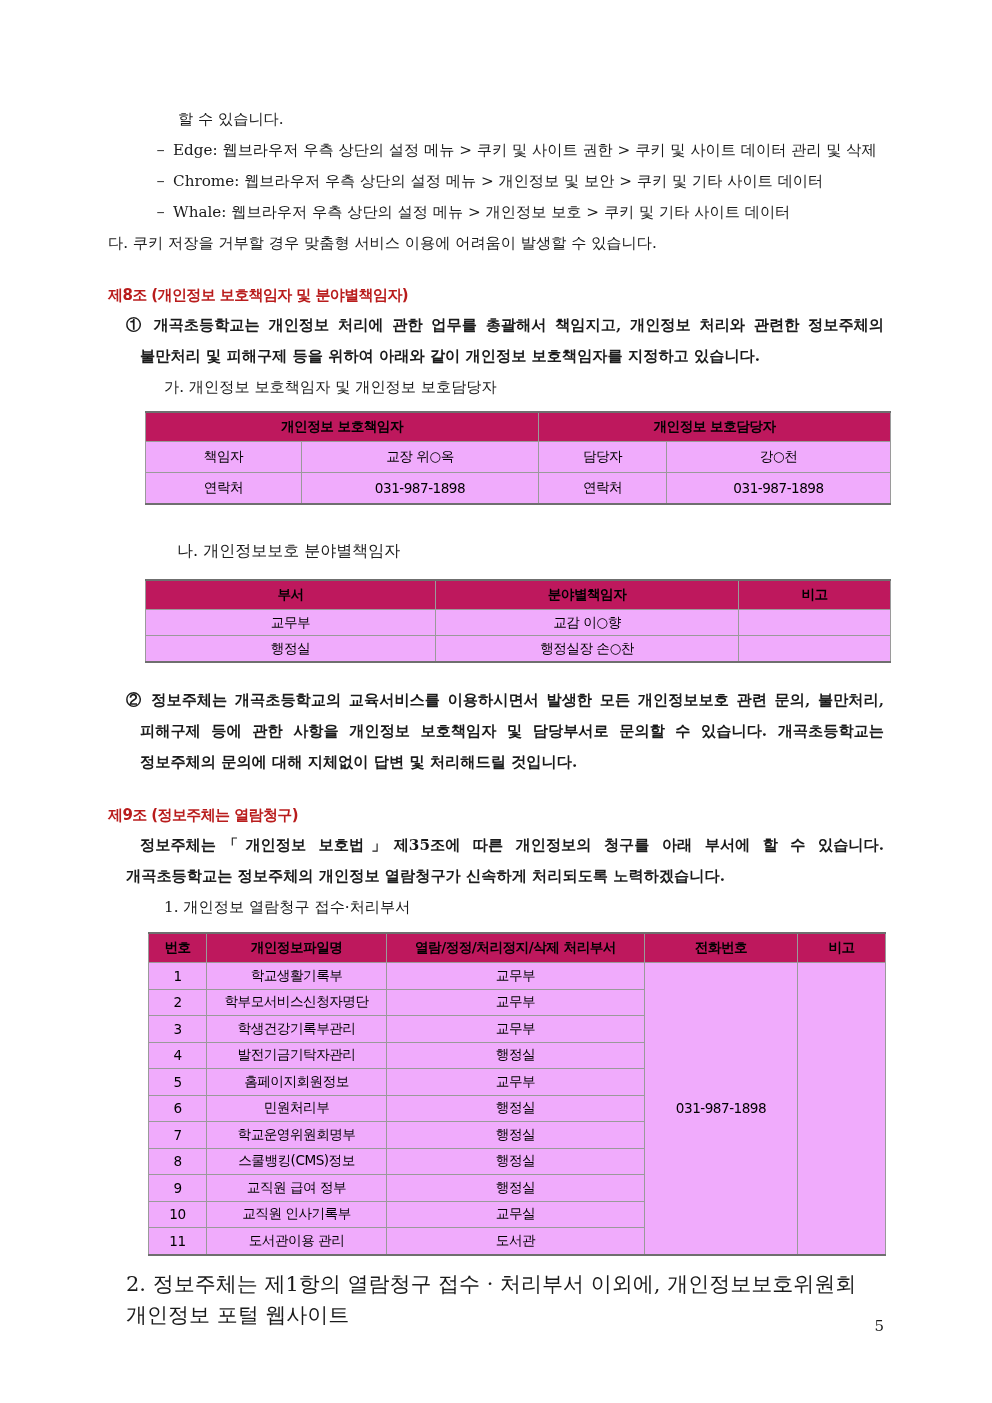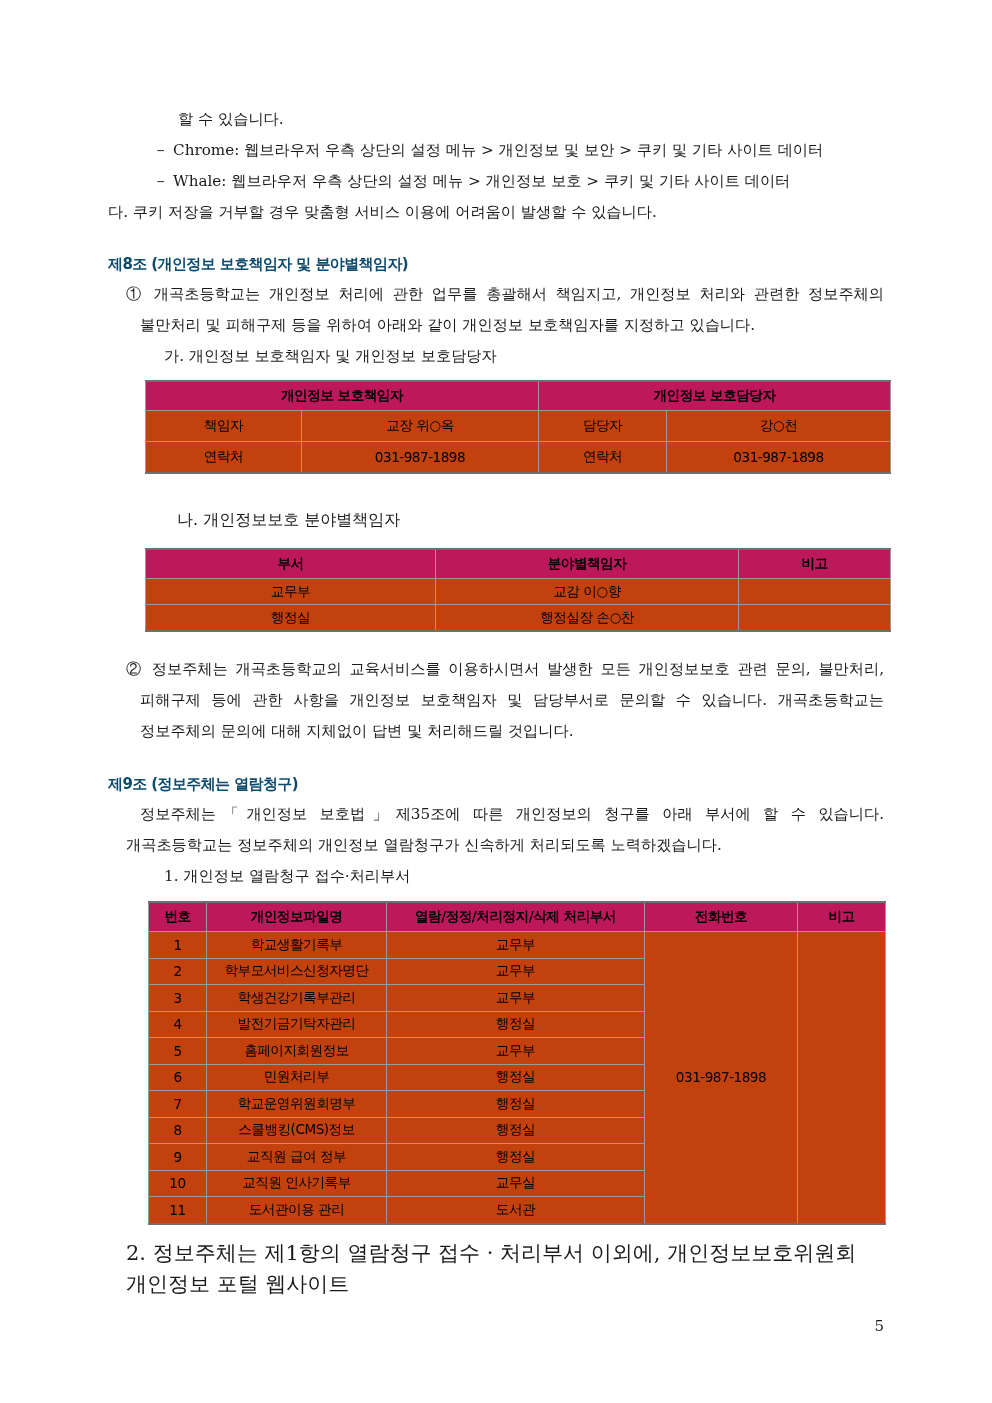--- a/index.html
+++ b/index.html
@@ -58,34 +58,35 @@
   }
 
   
   .article-heading {
     font-family: "DejaVu Sans", "Liberation Sans", sans-serif;
     font-size: 15px;
     font-weight: bold;
     line-height: 30px;
     letter-spacing: -0.6px;
     margin: 0;
-    color: #0c4a6e;
+    color: #b91c1c;
   }
   .sec8-wrap { margin-top: 21px; }
   .sec9-wrap { margin-top: 22px; }
 
   .body-para {
     font-size: 15.2px;
     line-height: 31px;
     text-align: justify;
     text-justify: inter-character;
     word-break: keep-all;
     margin: 0;
     padding-left: 32px;
     text-indent: -14px;
+    font-weight: bold;
   }
   .body-para.indent2 {
     padding-left: 18px;
     text-indent: 14px;
   }
   .sub-label {
     font-size: 15.2px;
     line-height: 31px;
     margin: 0;
     padding-left: 56px;
@@ -113,21 +114,21 @@
     letter-spacing: -0.5px;
     font-weight: normal;
   }
   table thead th {
     background: #be185d;
     font-weight: bold;
     height: 28px;
   }
   table tbody td {
     height: 29px;
-    background: #c2410c;
+    background: #f0abfc;
   }
   .tbl-outer-top { border-top: 2.5px solid #6f6f6f; }
   .tbl-outer-bottom { border-bottom: 2.5px solid #6f6f6f; }
 
   
   #table-officers {
     width: 745px;
     margin: 8px 0 0 37px;
   }
   #table-officers .c1 { width: 156px; }
@@ -180,20 +181,21 @@
     color: #1a1a1a;
   }
 </style>
 </head>
 <body>
 
 <div class="page">
 
   <div class="browser-block">
     <p class="lead-line">할 수 있습니다.</p>
+    <p class="browser-item">－ Edge: 웹브라우저 우측 상단의 설정 메뉴 &gt; 쿠키 및 사이트 권한 &gt; 쿠키 및 사이트 데이터 관리 및 삭제</p>
     <p class="browser-item">－ Chrome: 웹브라우저 우측 상단의 설정 메뉴 &gt; 개인정보 및 보안 &gt; 쿠키 및 기타 사이트 데이터</p>
     <p class="browser-item">－ Whale: 웹브라우저 우측 상단의 설정 메뉴 &gt; 개인정보 보호 &gt; 쿠키 및 기타 사이트 데이터</p>
     <p class="tail-line">다. 쿠키 저장을 거부할 경우 맞춤형 서비스 이용에 어려움이 발생할 수 있습니다.</p>
   </div>
 
   <div class="sec8-wrap">
     <p class="article-heading">제8조 (개인정보 보호책임자 및 분야별책임자)</p>
     <p class="body-para">① 개곡초등학교는 개인정보 처리에 관한 업무를 총괄해서 책임지고, 개인정보 처리와 관련한 정보주체의 불만처리 및 피해구제 등을 위하여 아래와 같이 개인정보 보호책임자를 지정하고 있습니다.</p>
     <p class="sub-label">가. 개인정보 보호책임자 및 개인정보 보호담당자</p>
 

